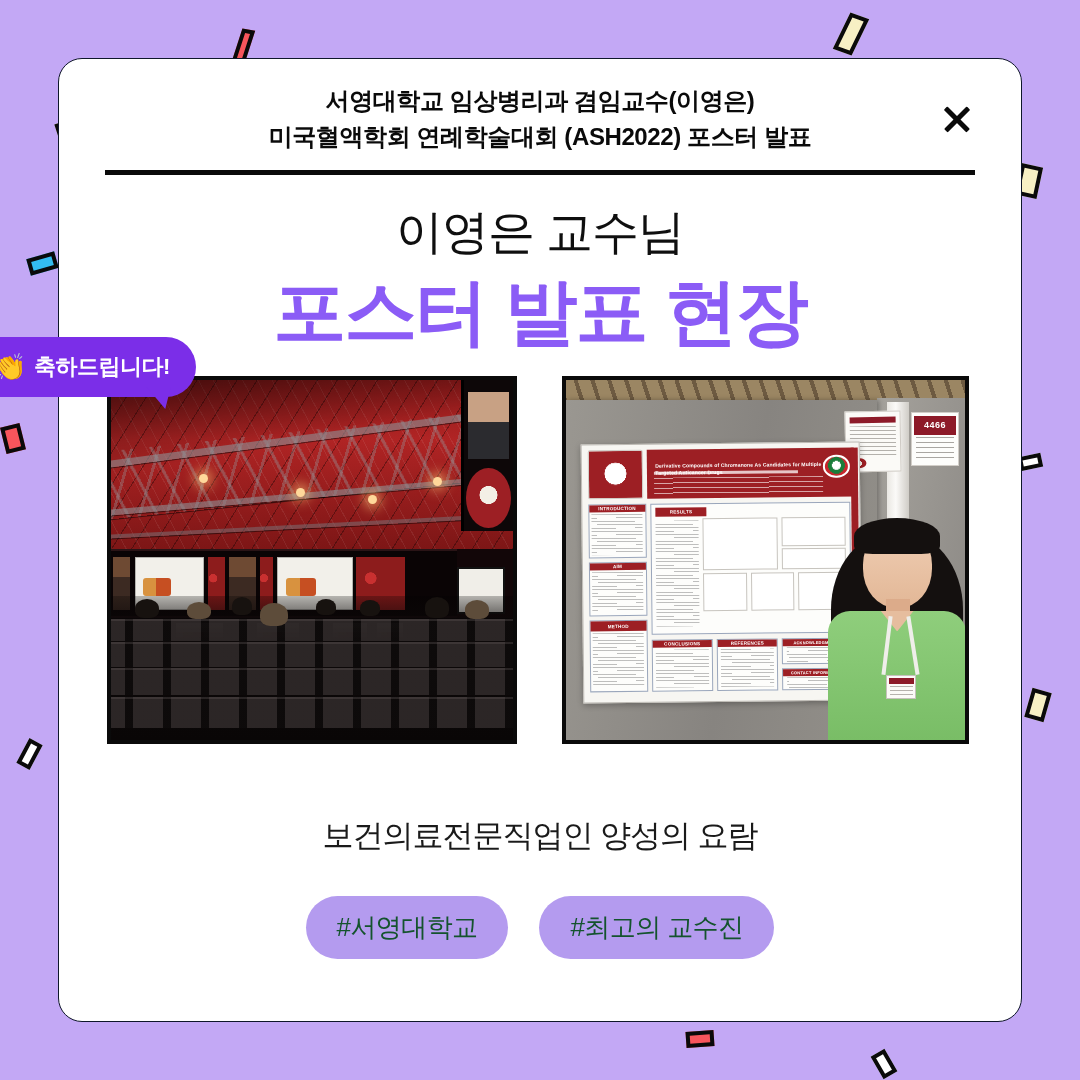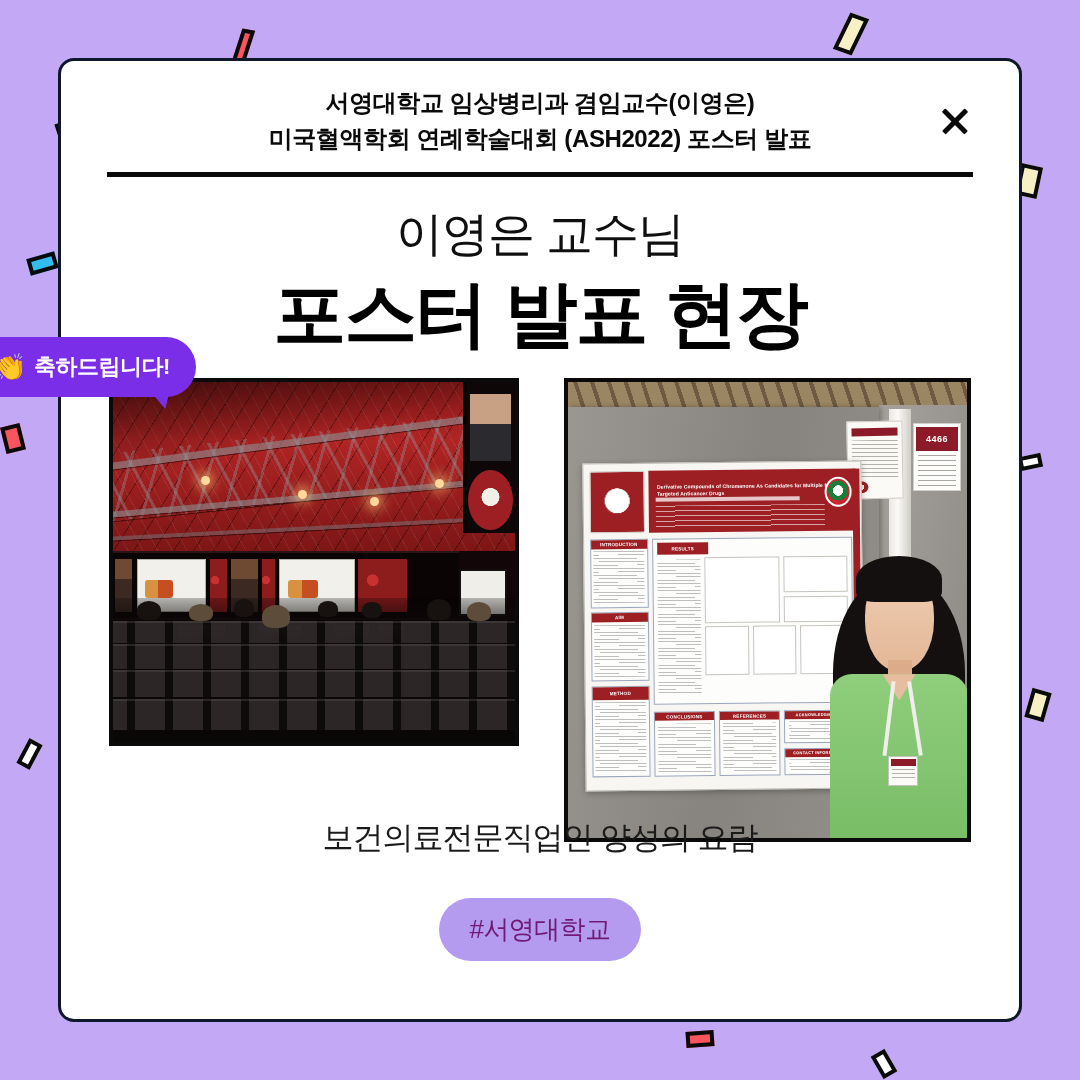--- a/index.html
+++ b/index.html
@@ -13,22 +13,22 @@
 
   
   .confetti { position:absolute; border:4px solid #0a0a0a; z-index:1; }
 
   
   .card {
     position:absolute;
     left:58px; top:58px;
     width:964px; height:964px;
     background:#ffffff;
-    border:3px solid #0f172a;
-    border-radius:16px;
+    border:1px solid #0f172a;
+    border-radius:24px;
     z-index:5;
     overflow:hidden;
   }
 
   
   .header { position:relative; padding:24px 46px 0 46px; }
   .header-lines {
     text-align:center;
     font-weight:bold;
     font-size:24px;
@@ -62,21 +62,21 @@
     font-size:47px;
     font-weight:500;
     color:#0f0f0f;
     letter-spacing:-1px;
     margin-top:26px;
   }
   .main-title {
     text-align:center;
     font-size:73px;
     font-weight:800;
-    color:#000000;
+    color:#8b5cf6;
     letter-spacing:-2px;
     margin-top:6px;
     line-height:1.15;
   }
 
   
   .badge {
     position:absolute;
     left:-52px; top:337px;
     background:#7b2ee8;
@@ -107,21 +107,21 @@
     width:862px; height:368px;
     display:flex; gap:45px;
   }
   .photo {
     position:relative;
     overflow:hidden;
     background:#000;
     border:4px solid #0a0a0a;
   }
   .photo-left  { width:410px; height:368px; }
-  .photo-right { width:407px; height:464px;text-decoration:underline; }
+  .photo-right { width:407px; height:368px;text-decoration:underline; }
 
   
   .hall { position:absolute; inset:0; background:#120608; }
   .hall-ceiling {
     position:absolute; left:0; top:0; width:100%; height:47%;
     background:
       linear-gradient(170deg, rgba(0,0,0,.55) 0%, rgba(0,0,0,0) 40%),
       repeating-linear-gradient(62deg, rgba(255,255,255,.07) 0 1px, transparent 1px 13px),
       repeating-linear-gradient(-58deg, rgba(0,0,0,.33) 0 1px, transparent 1px 17px),
       linear-gradient(180deg,#8e1a1a 0%, #b02424 35%, #7d1616 100%);
@@ -410,21 +410,21 @@
     font-size:31px;
     color:#121212;
     letter-spacing:-1px;
   }
   .tags {
     margin-top:39px;
     display:flex; justify-content:center; gap:31px;
   }
   .tag {
     background:#b49bef;
-    color:#701a75;
+    color:#14532d;
     border-radius:34px;
     padding:14px 31px;
     font-size:26px;
     font-weight:500;
     letter-spacing:-0.6px;
     white-space:nowrap;
   }
 </style>
 </head>
 <body>
@@ -603,20 +603,21 @@
           </div>
         </div>
       </div>
     </div>
   </div>
 
   <div class="footer">
     <div class="tagline">보건의료전문직업인 양성의 요람</div>
     <div class="tags" id="tag-list">
         <div class="tag">#서영대학교</div>
+        <div class="tag">#최고의 교수진</div>
       </div>
   </div>
 </div>
 
 <div class="badge">
   <span class="clap">👏</span>
   <span>축하드립니다!</span>
 </div>
 
 </body></html>

